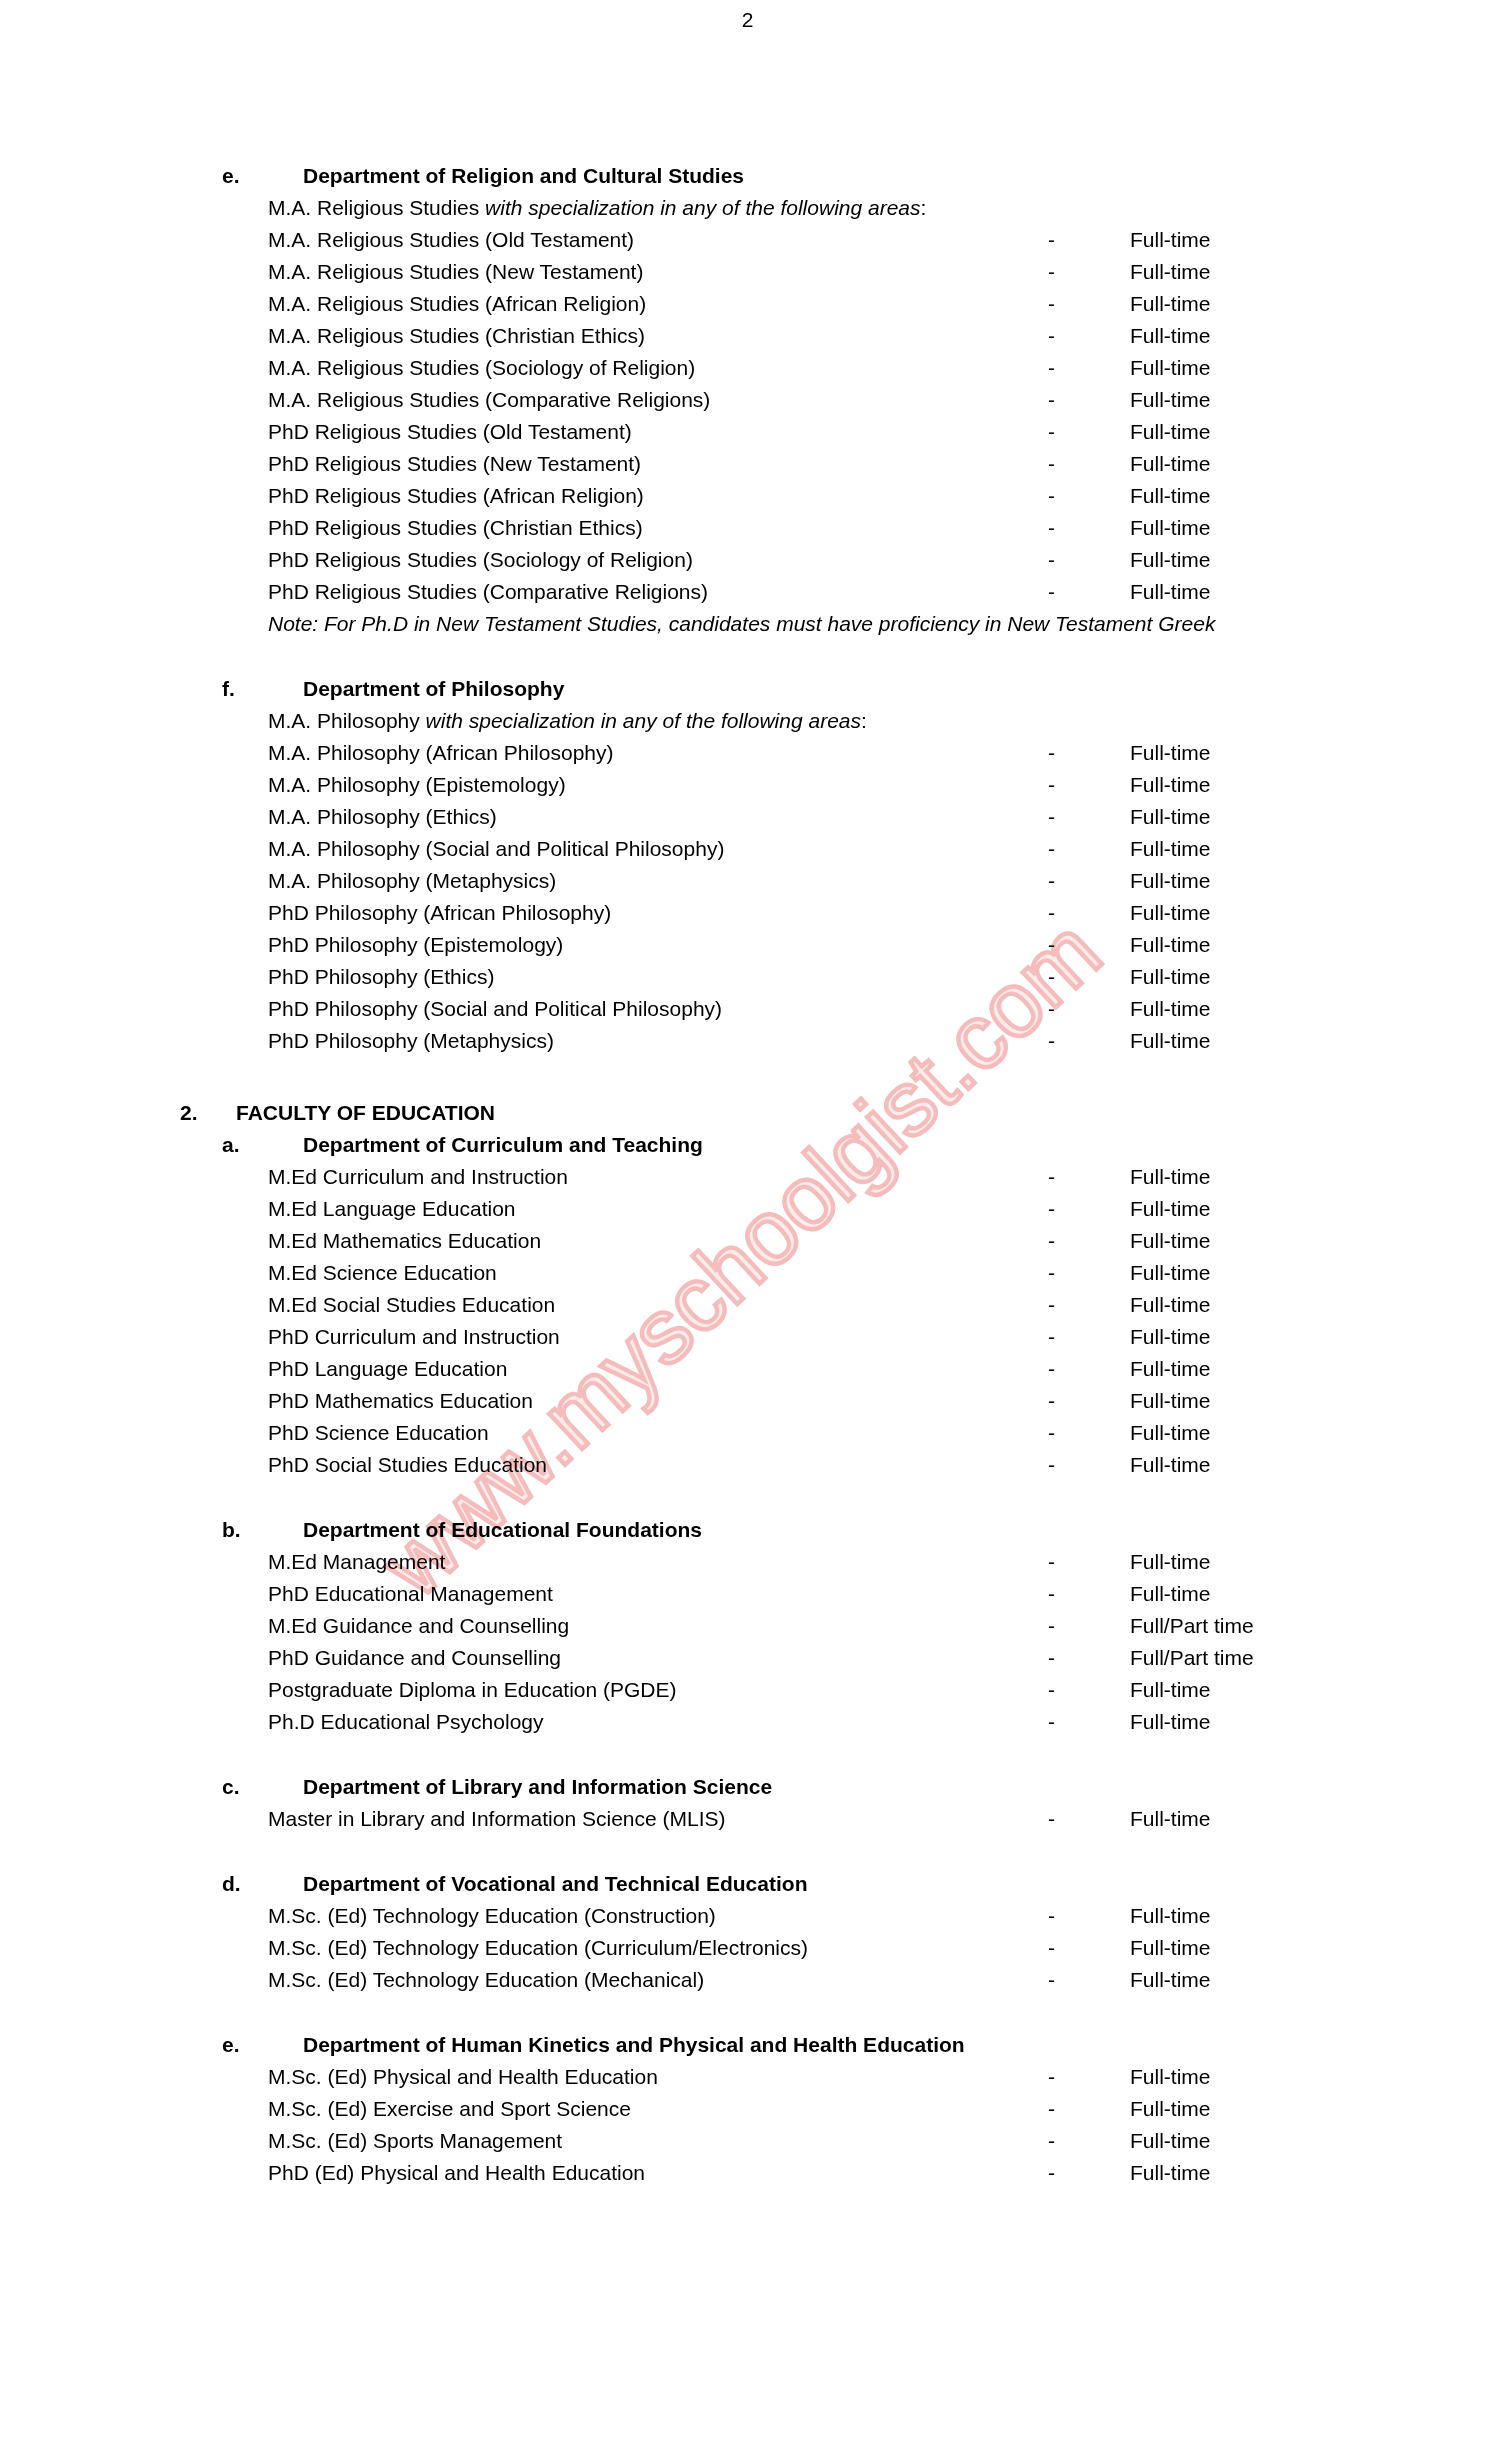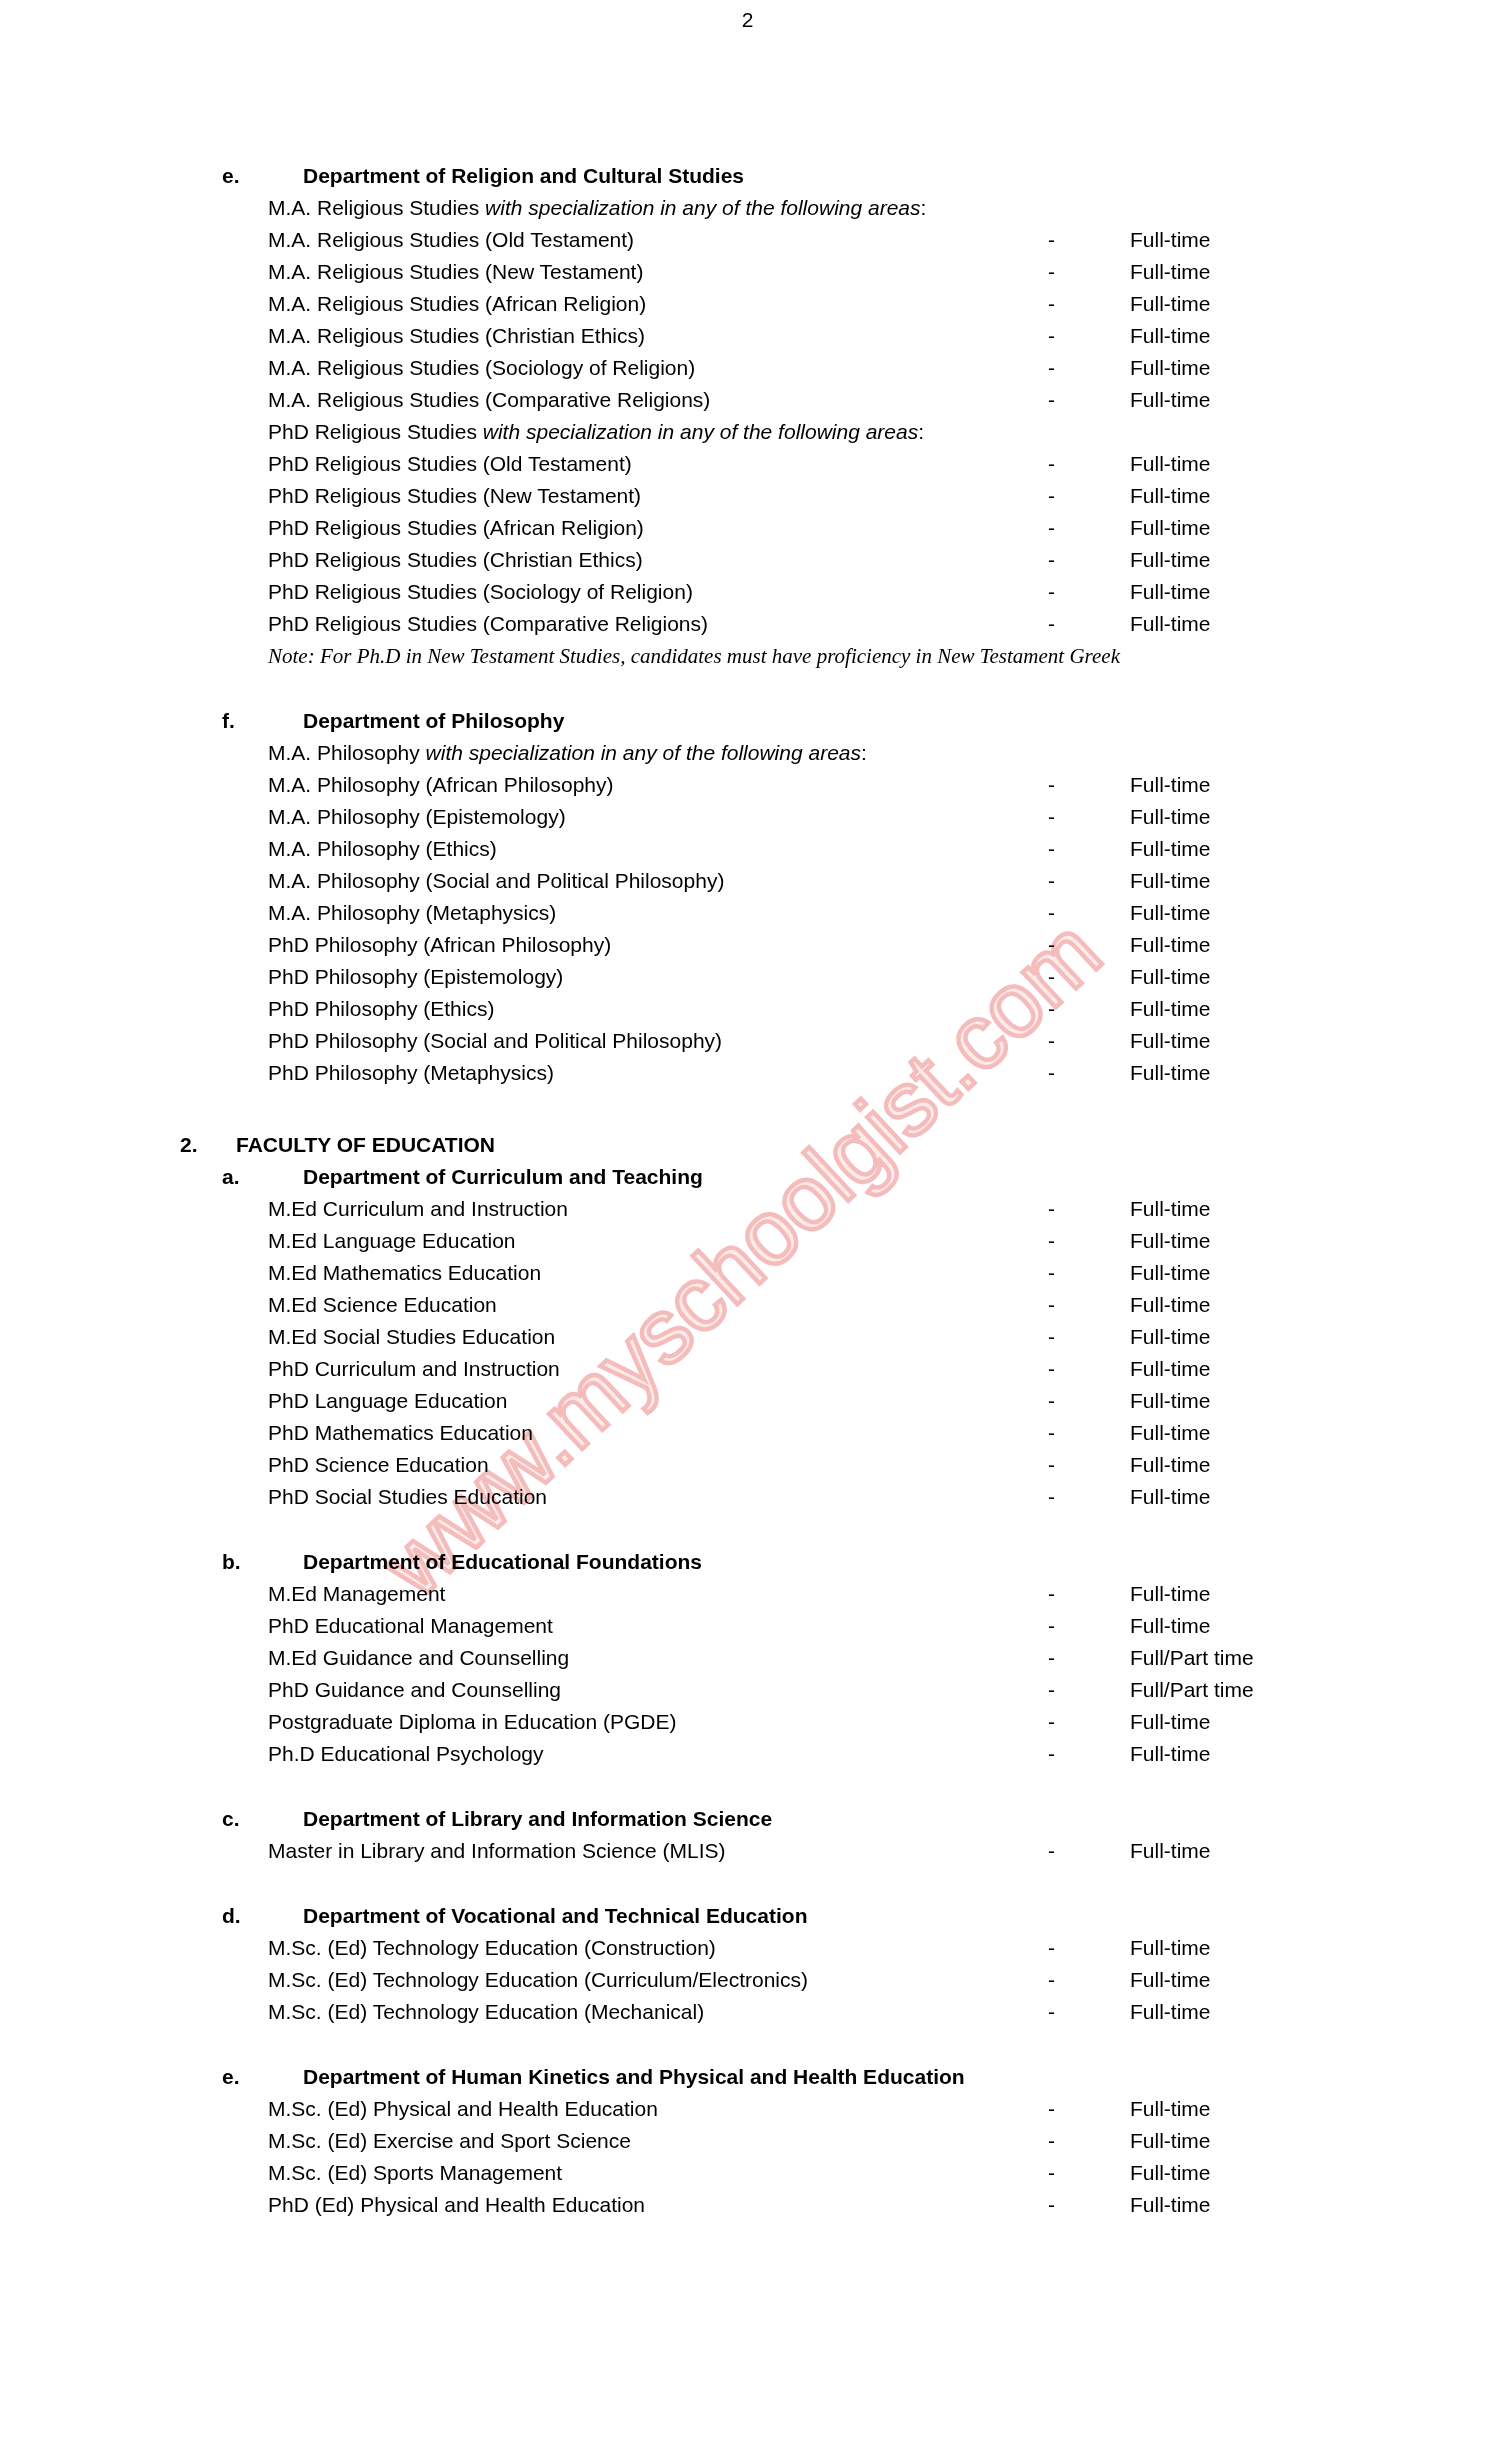--- a/index.html
+++ b/index.html
@@ -49,21 +49,21 @@
   .section.tight { margin-top: 0; }
   .faculty-block { margin-top: 40px; }
   .num     { position: absolute; left: 180px; font-weight: bold; }
   .ftitle  { position: absolute; left: 226px; font-weight: bold; margin-left: 10px; }
   .letter  { position: absolute; left: 222px; font-weight: bold; }
   .dtitle  { position: absolute; left: 270px; font-weight: bold; margin-left: 33px; }
   .pname   { position: absolute; left: 268px; }
   .dash    { position: absolute; left: 1048px; }
   .mode    { position: absolute; left: 1130px; }
   .it      { font-style: italic; margin-top: 20px; }
-  .note    { position: absolute; left: 268px; font-style: italic; font-family: Liberation Serif, serif; }
+  .note    { position: absolute; left: 268px; font-style: italic; }
   .page-number-row {
     position: relative;
     height: 32px;
     line-height: 32px;
     margin-top: 3.5px;
     text-align: center;
   }
 </style>
 </head>
 <body>
@@ -112,23 +112,20 @@
     <span class="dash">-</span>
     <span class="mode">Full-time</span>
   </div>
 
   <div class="row">
     <span class="pname">M.A. Religious Studies (Comparative Religions)</span>
     <span class="dash">-</span>
     <span class="mode">Full-time</span>
   </div>
 
-  <div class="row">
-    <span class="pname"><span class="roman">PhD Religious Studies </span><span class="it">with specialization in any of the following areas</span><span class="colon">:</span></span>
-  </div>
 
   <div class="row">
     <span class="pname">PhD Religious Studies (Old Testament)</span>
     <span class="dash">-</span>
     <span class="mode">Full-time</span>
   </div>
 
   <div class="row">
     <span class="pname">PhD Religious Studies (New Testament)</span>
     <span class="dash">-</span>

